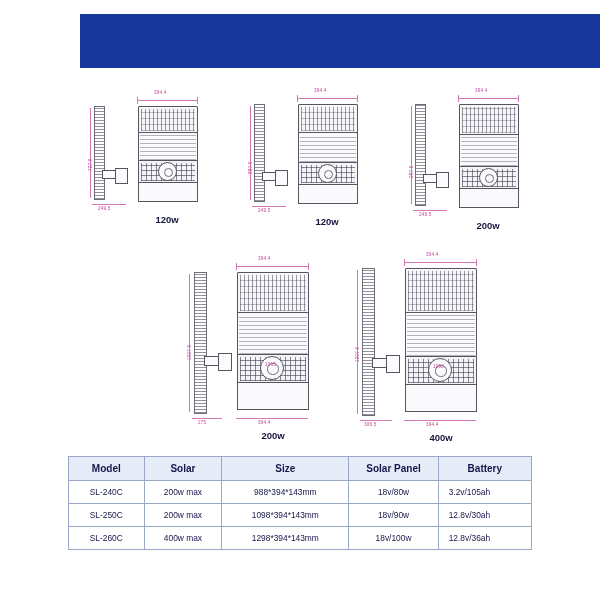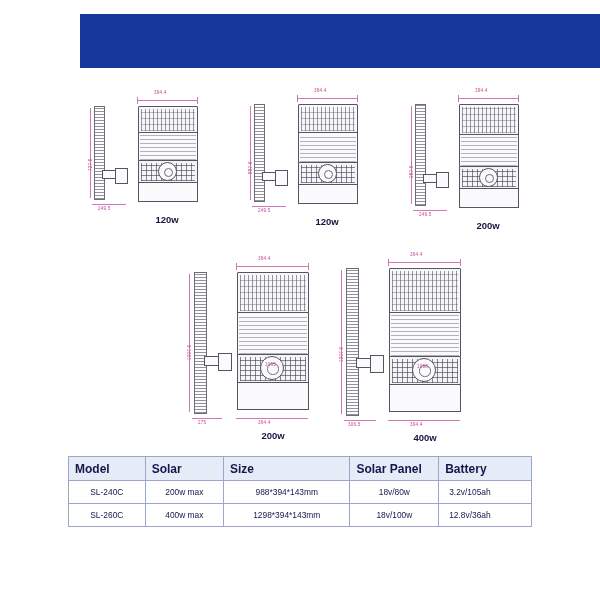--- a/index.html
+++ b/index.html
@@ -196,22 +196,22 @@
   .spec-table th, .spec-table td {
     border: 1px solid #9aa7c9;
     height: 22px;
     padding: 0 6px;
     font-weight: normal;
     color: #16164a;
   }
   .spec-table thead th {
     background: #e6ecf7;
     font-weight: bold;
-    font-size: 12px;
-    text-align: left;
+    font-size: 10px;
+    text-align: center;
     height: 23px;
   }
   .spec-table td.model {
     text-align: center;
   }
   .spec-table td.power,
   .spec-table td.size,
   .spec-table td.solar {
     text-align: center;
   }
@@ -373,21 +373,21 @@
       </div>
       <div class="knob" style="left:92px; top:106px; width:22px; height:22px;">
         <div class="knob-inner"></div>
       </div>
       <div class="dim" style="left:97px; top:112px;">1065</div>
       <div class="body-box" style="left:69px; top:132px; width:70px; height:26px;"></div>
 
       <div class="fig-caption" style="left:70px; top:180px; width:70px;">200w</div>
     </div>
 
-    <div class="fig" style="left:320px; top:172px; width:175px; height:205px;">
+    <div class="fig" style="left:336px; top:172px; width:175px; height:205px;">
       <div class="pole" style="left:26px; top:22px; width:11px; height:146px;">
         <div class="pole-hatch"></div>
       </div>
       <div class="bracket" style="left:36px; top:112px; width:15px; height:8px;"></div>
       <div class="arm" style="left:50px; top:109px; width:12px; height:16px;"></div>
 
       <div class="dimline h" style="left:68px; top:16px; width:72px;"></div>
       <div class="dimline v" style="left:68px; top:13px; height:7px;"></div>
       <div class="dimline v" style="left:140px; top:13px; height:7px;"></div>
       <div class="dim" style="left:90px; top:6px;">394.4</div>
@@ -433,20 +433,27 @@
     </thead>
     <tbody>
       <tr>
         <td class="model">SL-240C</td>
         <td class="power">200w max</td>
         <td class="size">988*394*143mm</td>
         <td class="solar">18v/80w</td>
         <td class="battery">3.2v/105ah</td>
       </tr>
       <tr>
+        <td class="model">SL-250C</td>
+        <td class="power">200w max</td>
+        <td class="size">1098*394*143mm</td>
+        <td class="solar">18v/90w</td>
+        <td class="battery">12.8v/30ah</td>
+      </tr>
+      <tr>
         <td class="model">SL-260C</td>
         <td class="power">400w max</td>
         <td class="size">1298*394*143mm</td>
         <td class="solar">18v/100w</td>
         <td class="battery">12.8v/36ah</td>
       </tr>
     </tbody>
   </table>
 
 </div>

